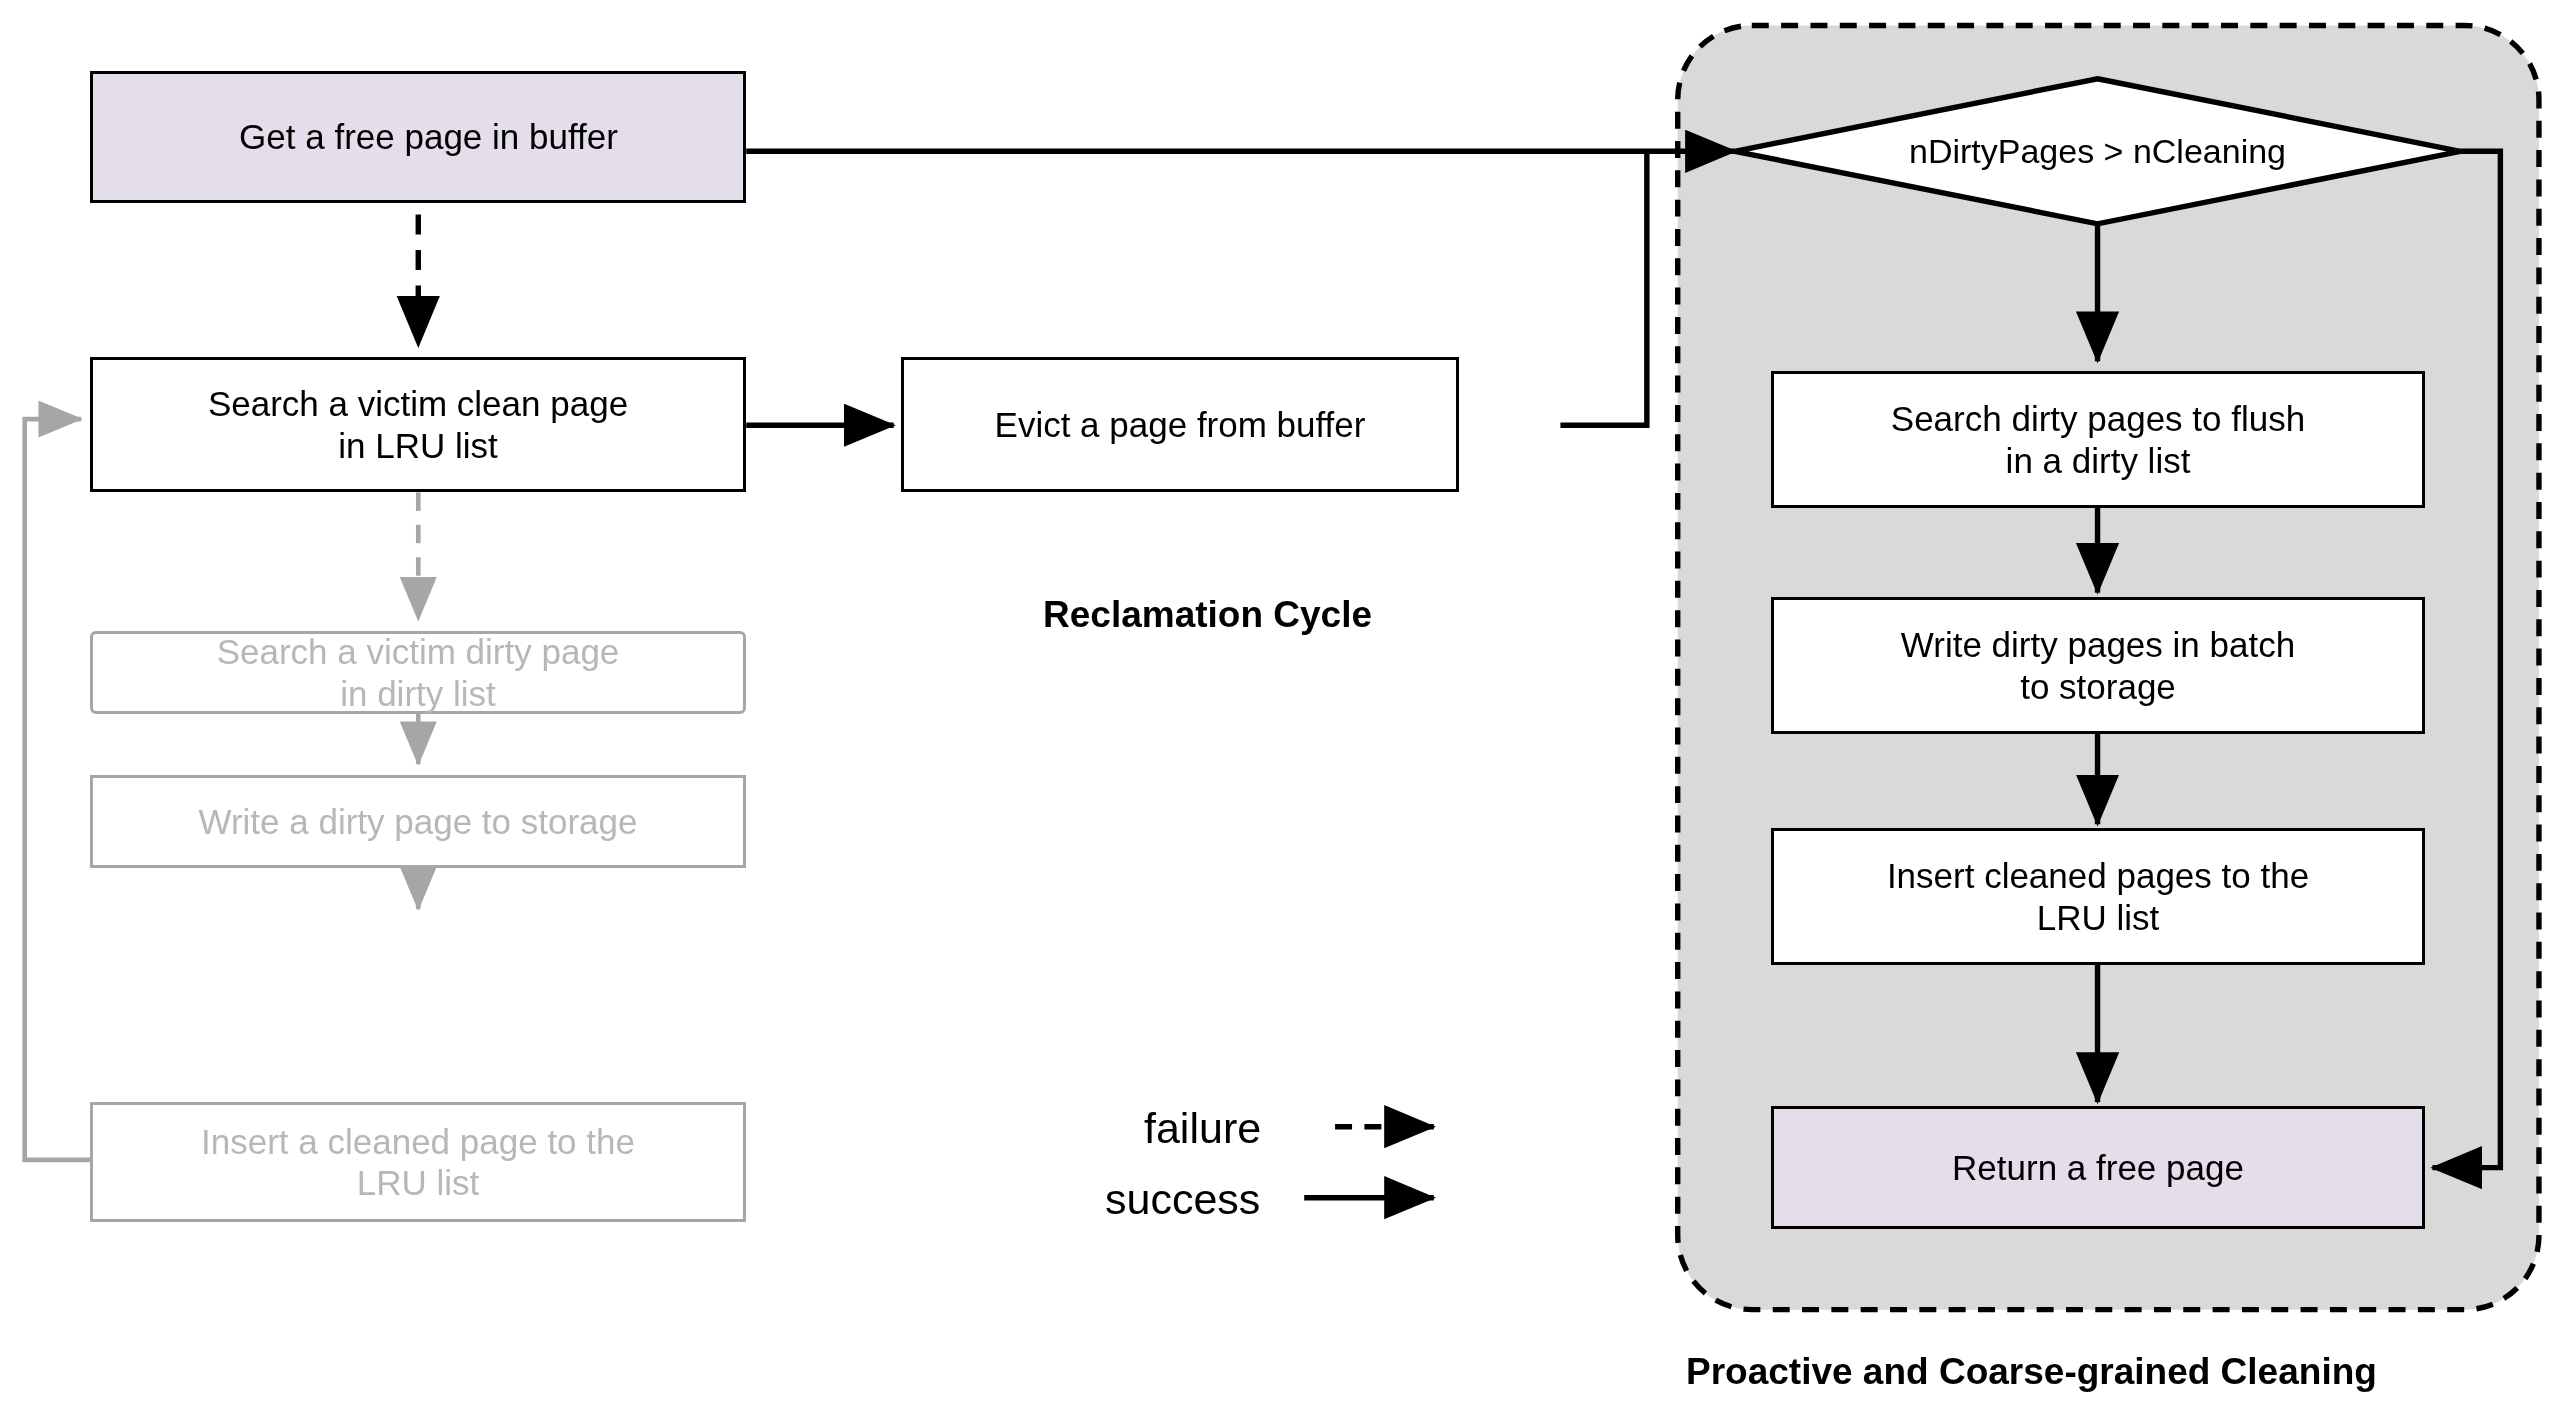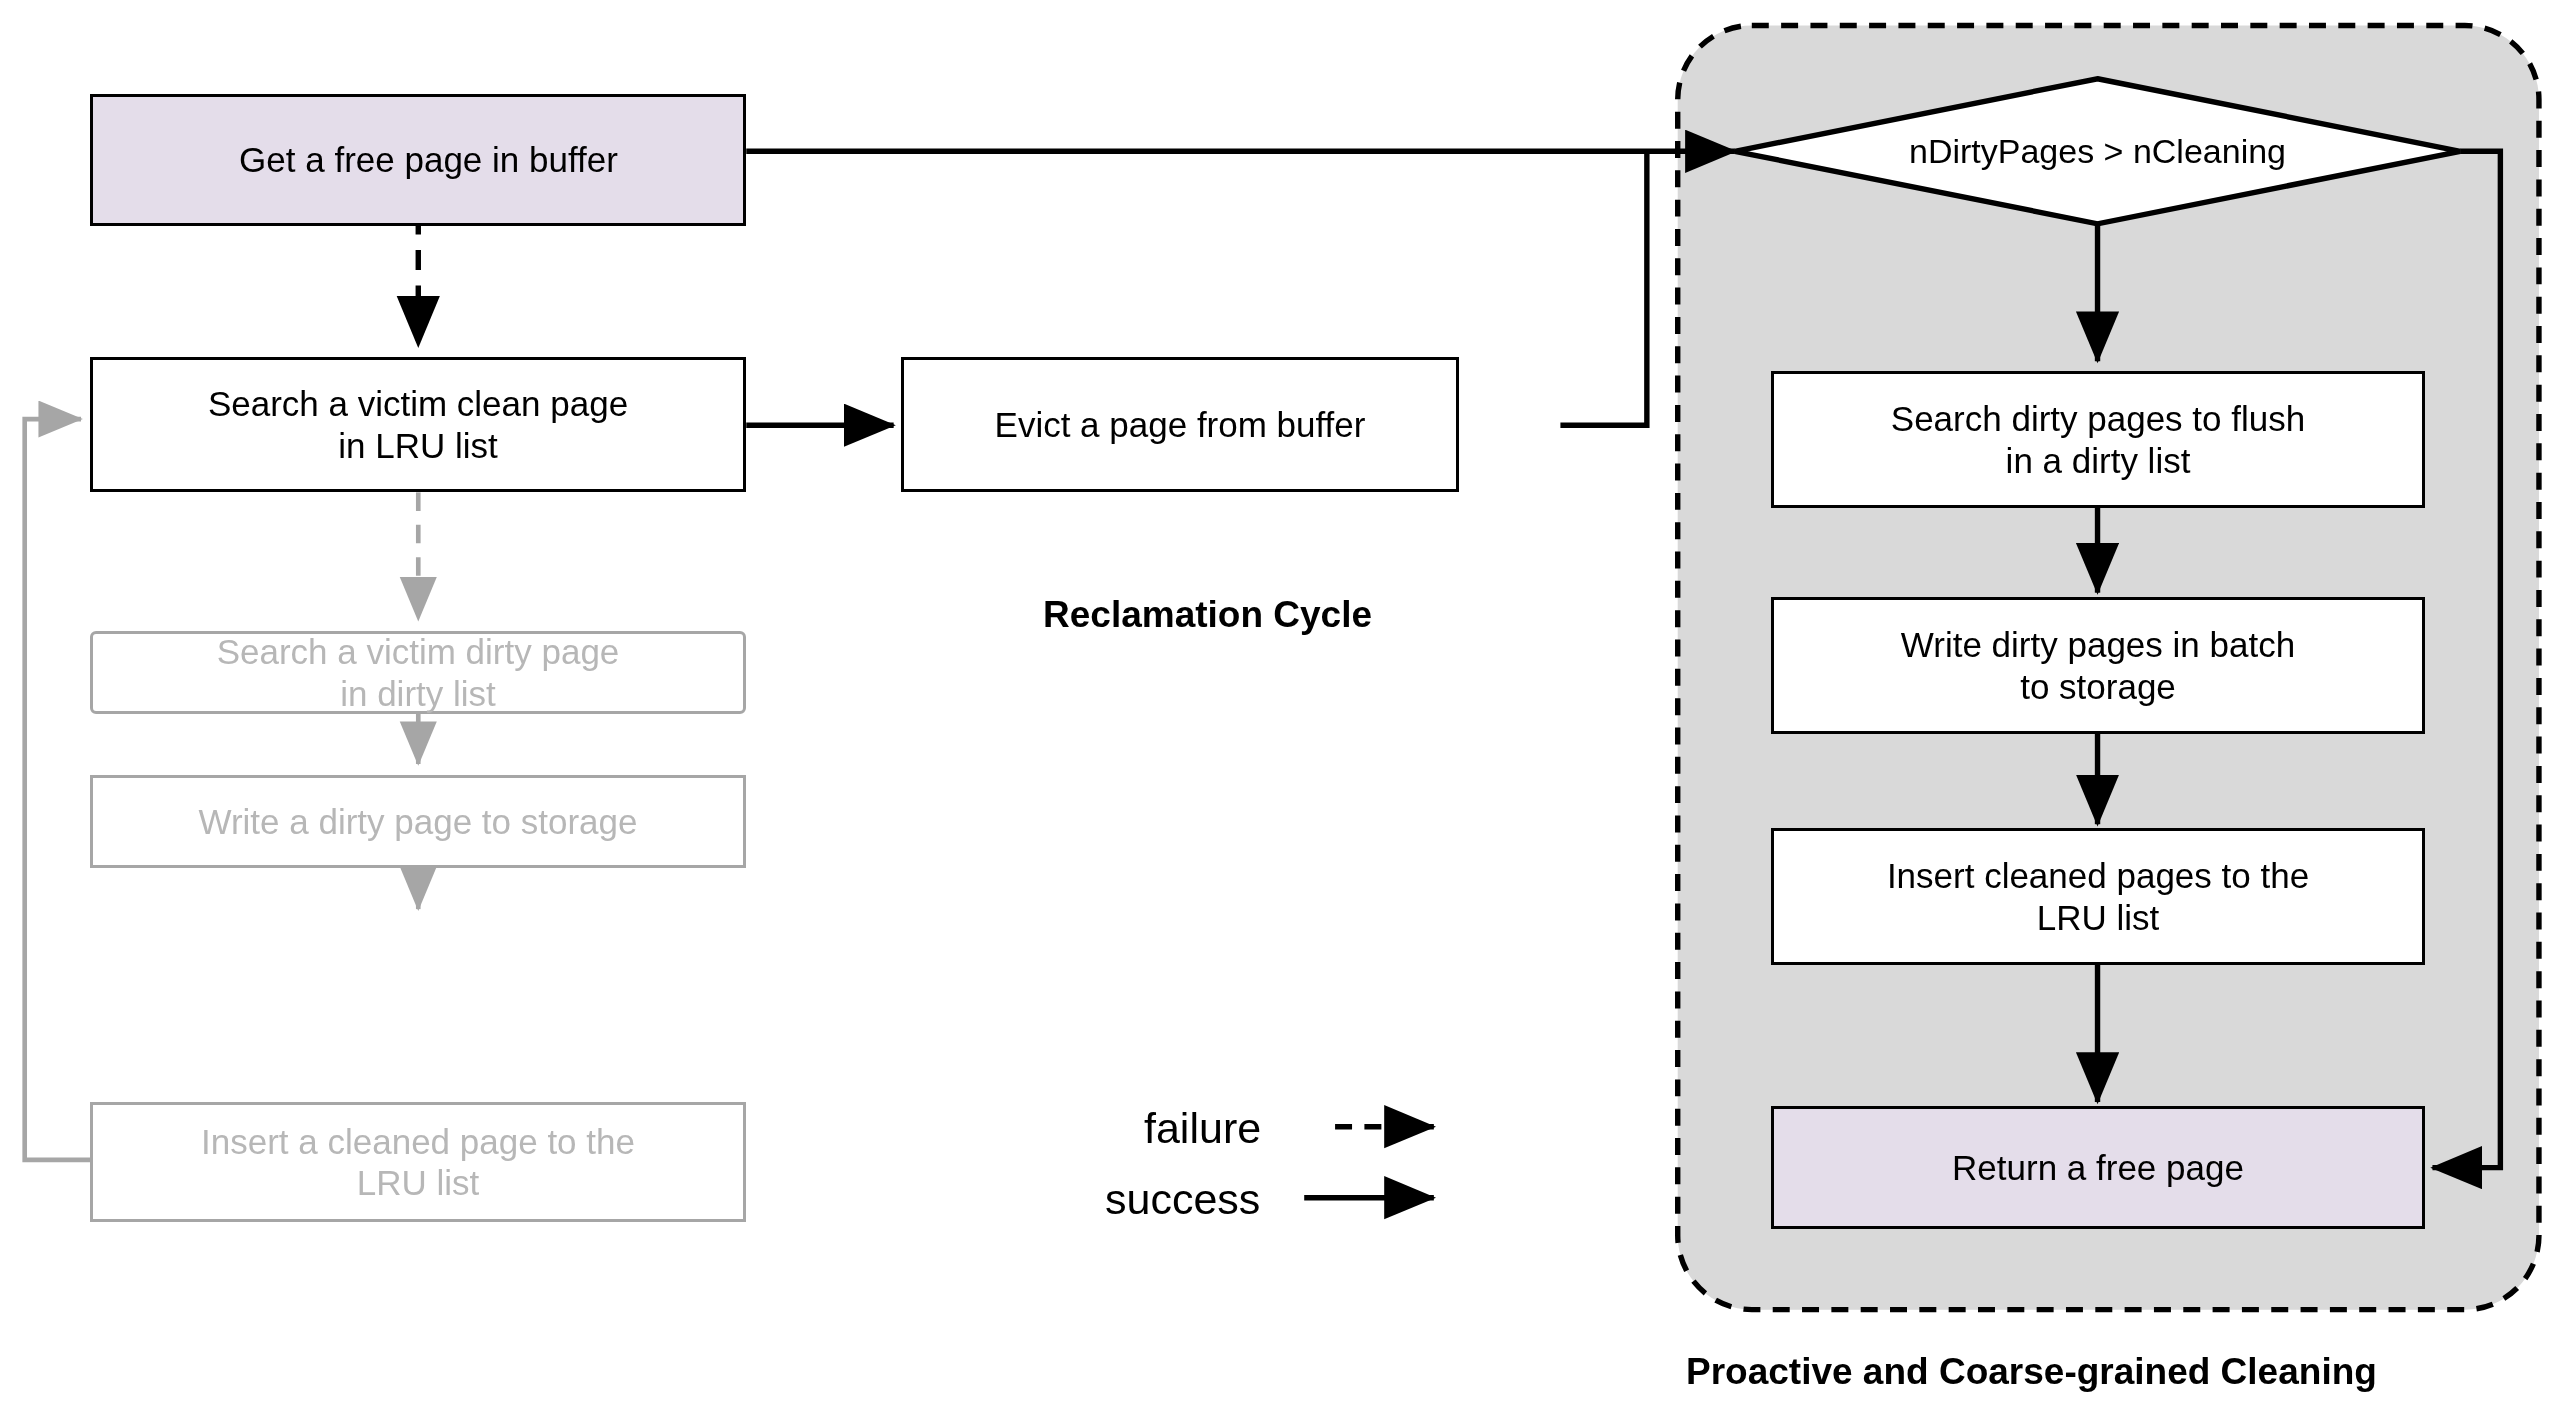--- a/index.html
+++ b/index.html
@@ -126,21 +126,21 @@
     <g>
       <line x1="1690" y1="1552" x2="1858" y2="1552" stroke="#000" stroke-width="7" marker-end="url(#arrowBlack)"></line>
     </g>
 
     
     <g>
       <polygon points="2718,102 3188,196 2718,290 2248,196" fill="#ffffff" stroke="#000000" stroke-width="7"></polygon>
     </g>
   </svg>
 
-  <div class="node lavender" style="left:90px;top:94px;width:656px;height:132px;padding-left:21px;">
+  <div class="node lavender" style="left:90px;top:71px;width:656px;height:132px;padding-left:21px;">
     <span>Get a free page in buffer</span>
   </div>
 
   <div class="node" style="left:90px;top:357px;width:656px;height:135px;">
     <span>Search a victim clean page<br>in LRU list</span>
   </div>
 
   <div class="node ghost" style="left:90px;top:631px;width:656px;height:83px;border-radius:6px;">
     <span>Search a victim dirty page<br>in dirty list</span>
   </div>

